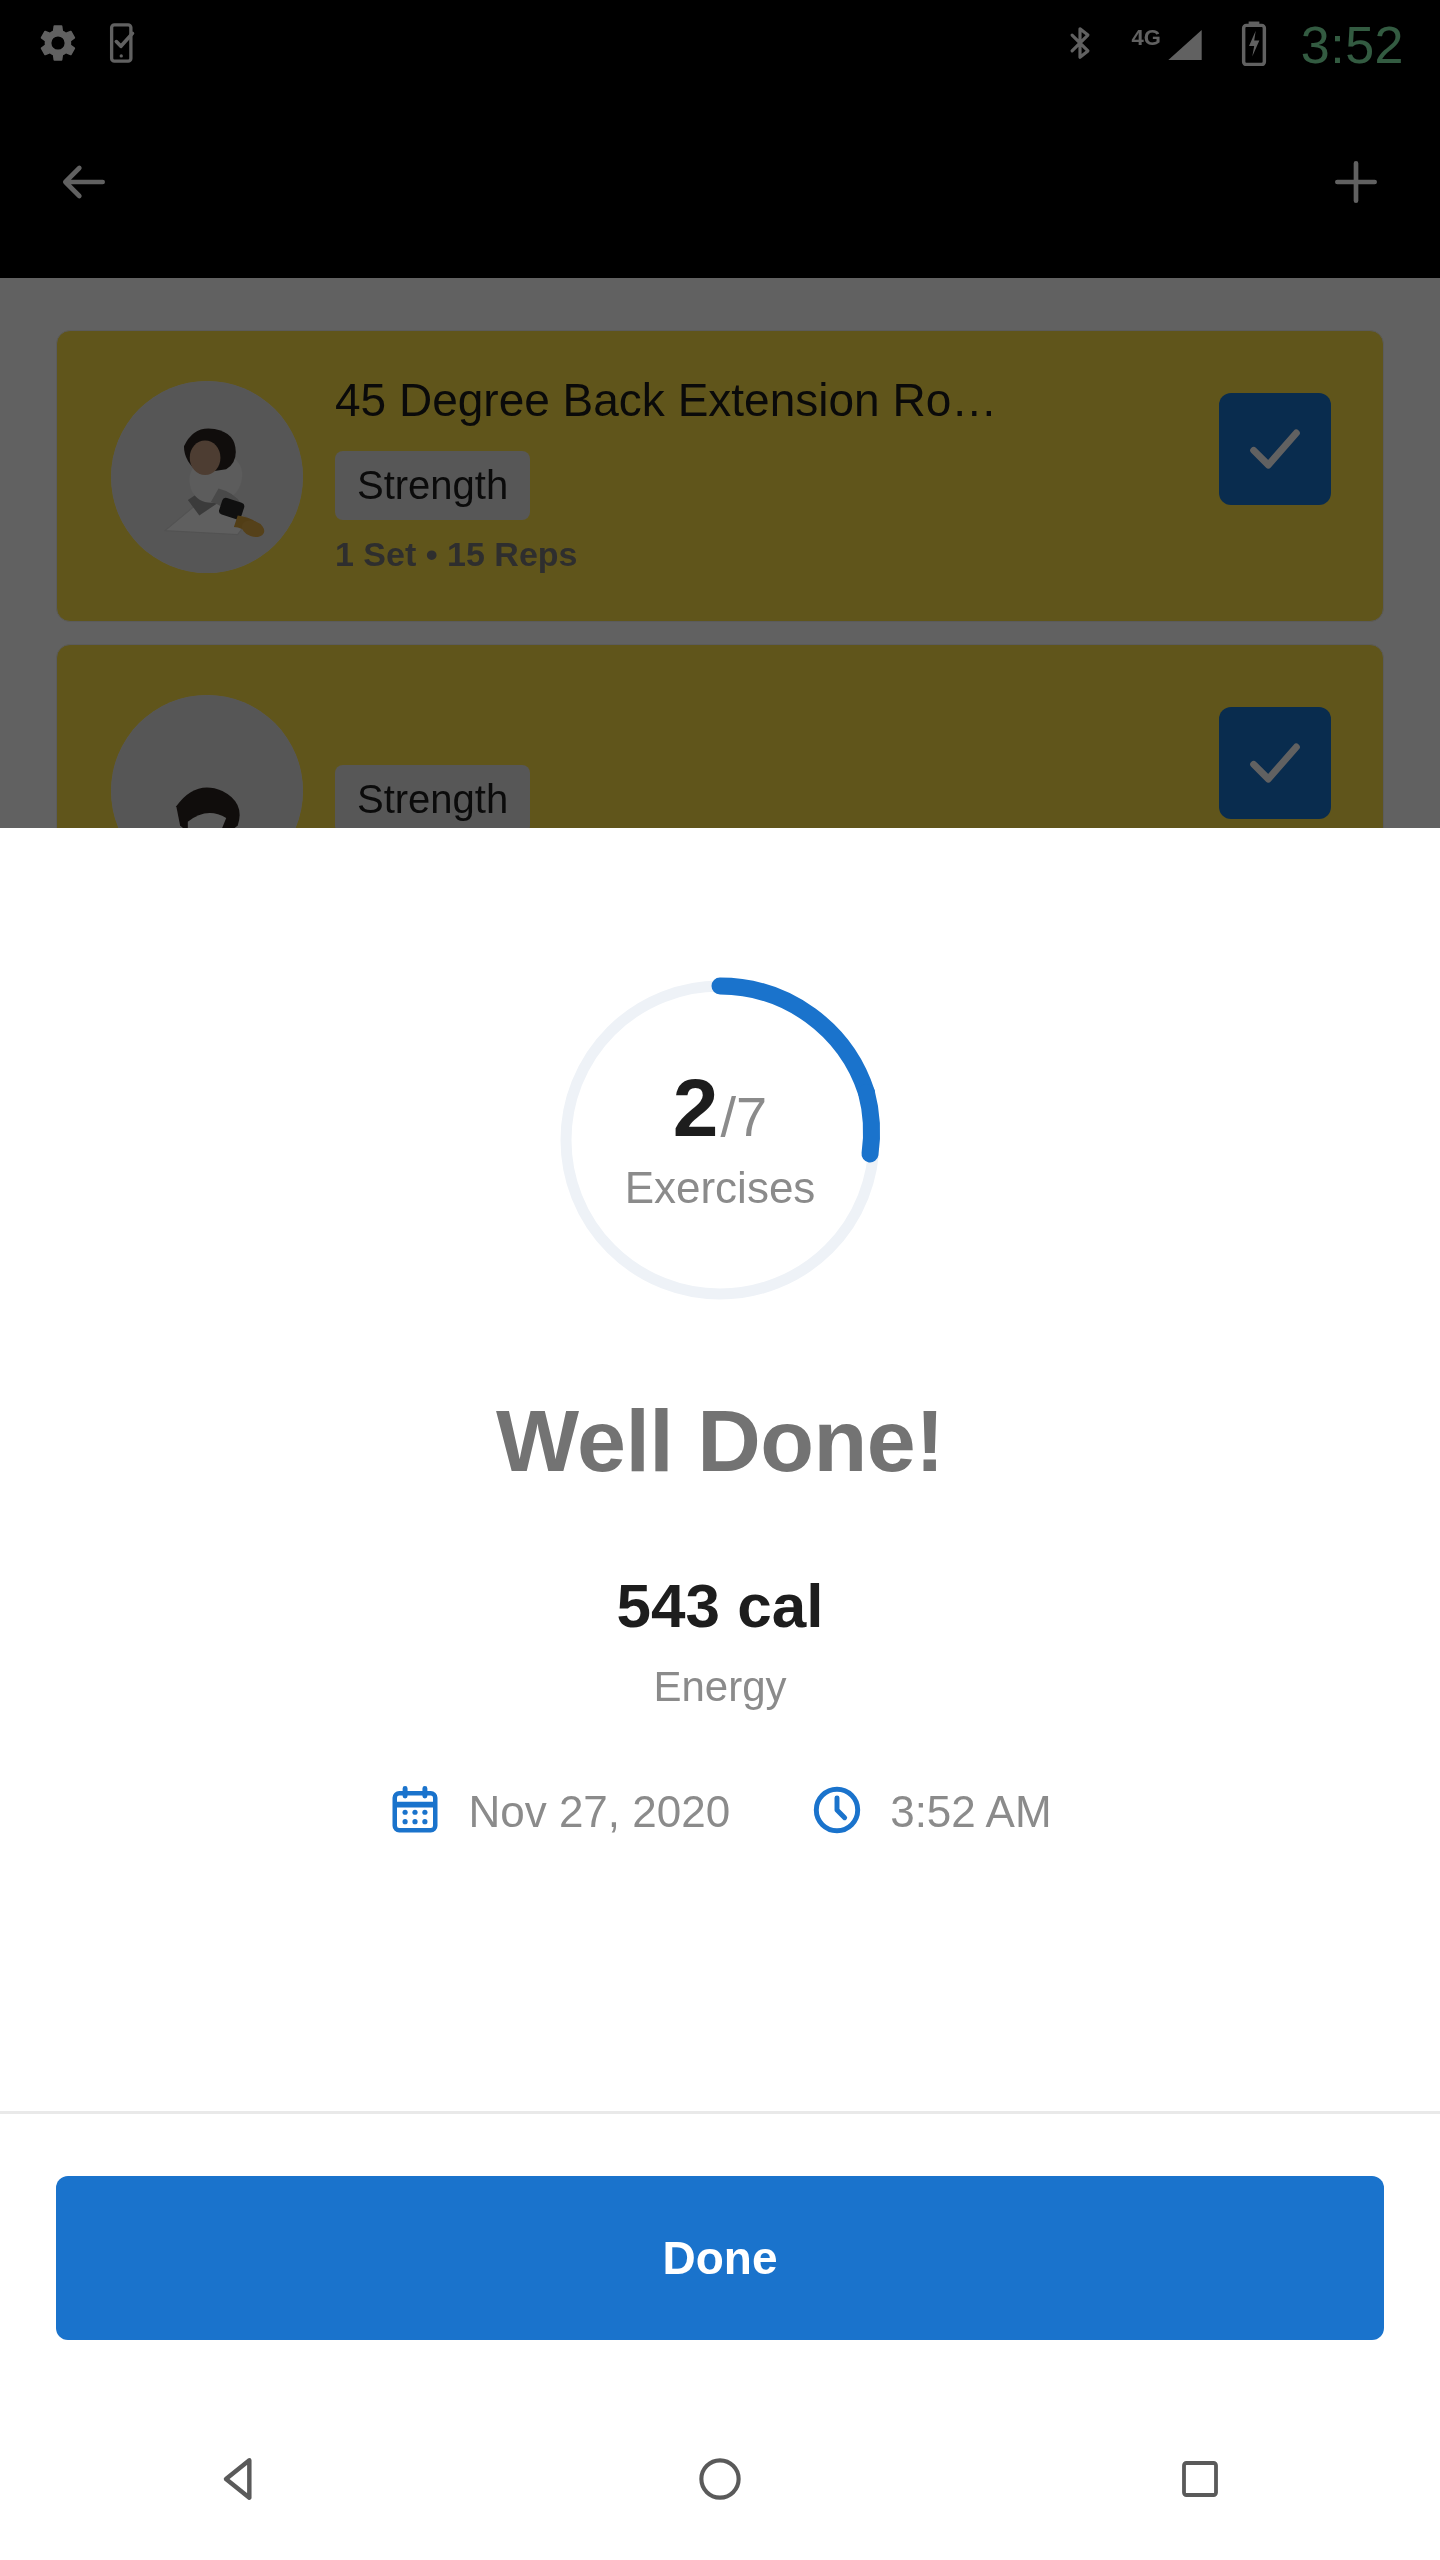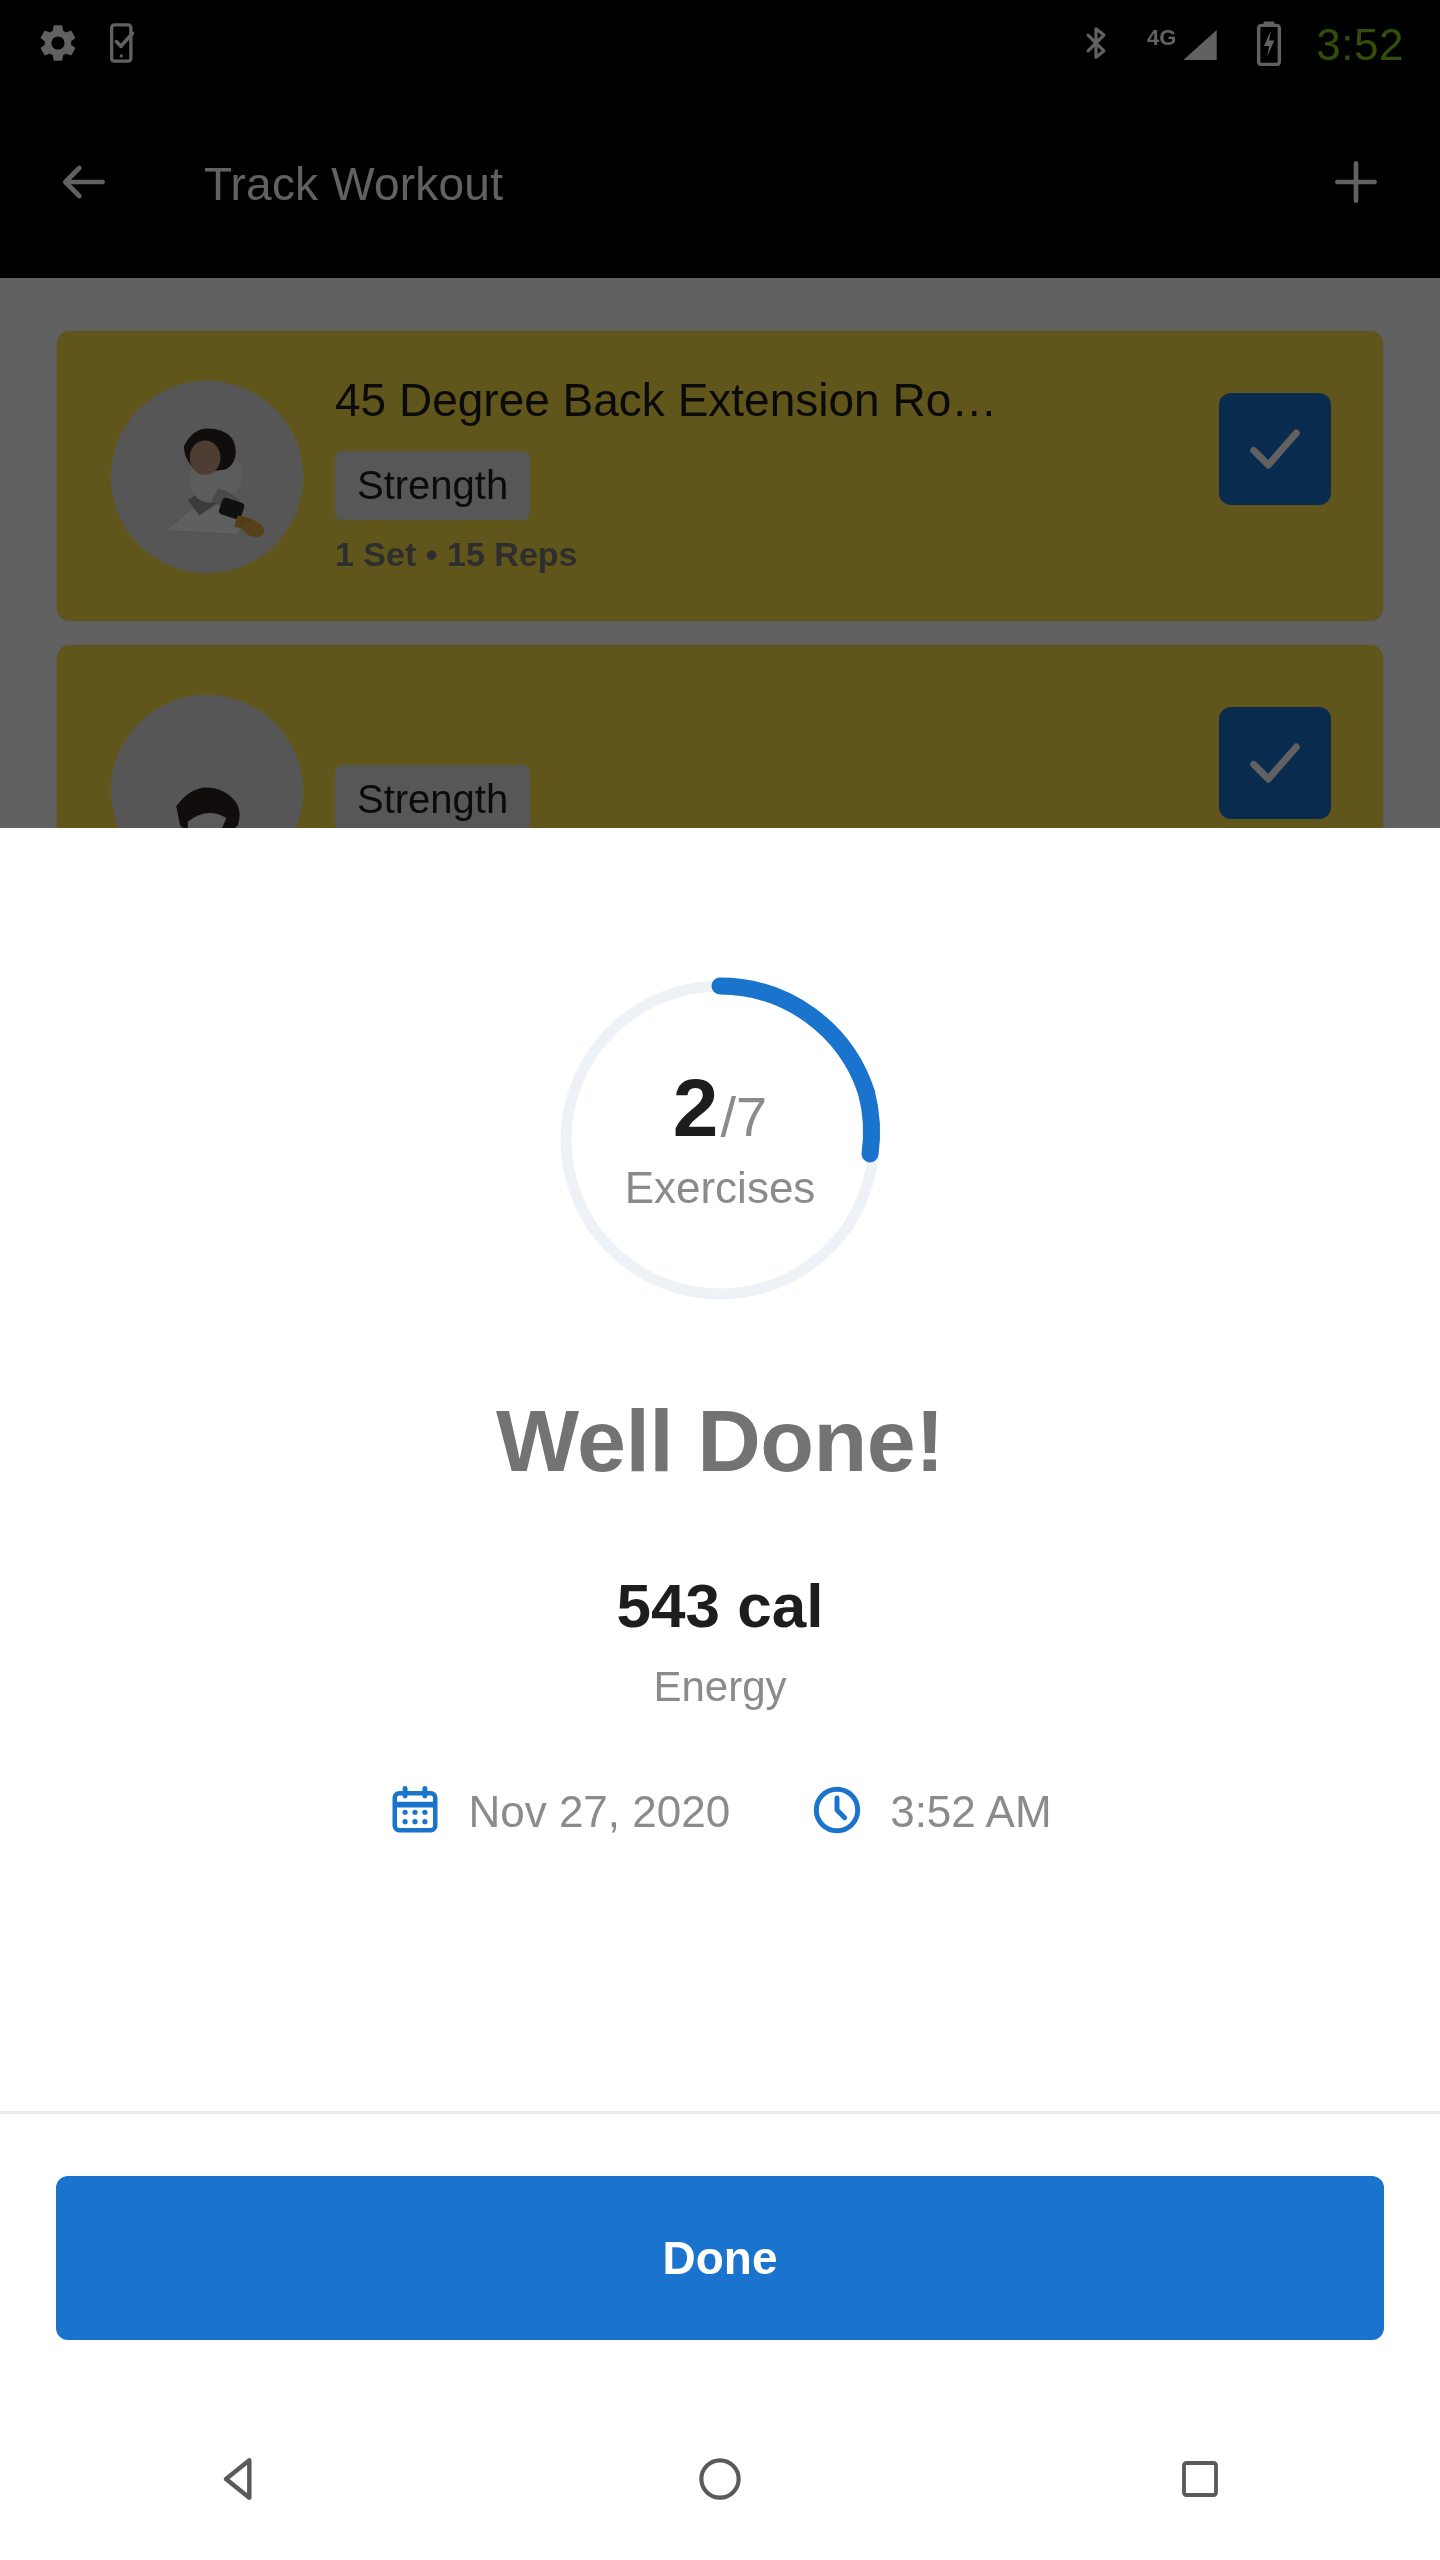--- a/index.html
+++ b/index.html
@@ -14,21 +14,21 @@
   
   .bg-app { position:absolute; left:0; top:0; width:1440px; height:2560px; background:#fff; }
 
   .statusbar {
     position:absolute; left:0; top:0; width:1440px; height:90px;
     background:#000; display:flex; align-items:center;
     padding:0 36px;
   }
   .sb-left { display:flex; align-items:center; gap:22px; }
   .sb-right { margin-left:auto; display:flex; align-items:center; gap:32px; }
-  .sb-time { color:#84cc16; font-size:44px; letter-spacing:0.5px; }
+  .sb-time { color:#86efac; font-size:52px; letter-spacing:0.5px; }
 
   .appbar {
     position:absolute; left:0; top:90px; width:1440px; height:188px;
     background:#000; display:flex; align-items:center; padding:0 56px;
   }
   .appbar-title {
     color:#fff; font-size:46px; margin-left:92px; letter-spacing:0.2px;
   }
   .appbar-plus { margin-left:auto; }
 
@@ -165,21 +165,20 @@
         <span class="sb-time">3:52</span>
       </div>
     </div>
 
     <div class="appbar">
       <span>
         <svg width="56" height="56" viewBox="0 0 24 24" fill="none" stroke="#ffffff" stroke-width="2" stroke-linecap="round" stroke-linejoin="round">
           <path d="M20 12H4M10 6l-6 6 6 6"></path>
         </svg>
       </span>
-      <span class="appbar-title">Track Workout</span>
       <span class="appbar-plus">
         <svg width="56" height="56" viewBox="0 0 24 24" fill="none" stroke="#ffffff" stroke-width="2" stroke-linecap="round">
           <path d="M12 4v16M4 12h16"></path>
         </svg>
       </span>
     </div>
 
     <div class="content">
 
       <div class="card card-1">

